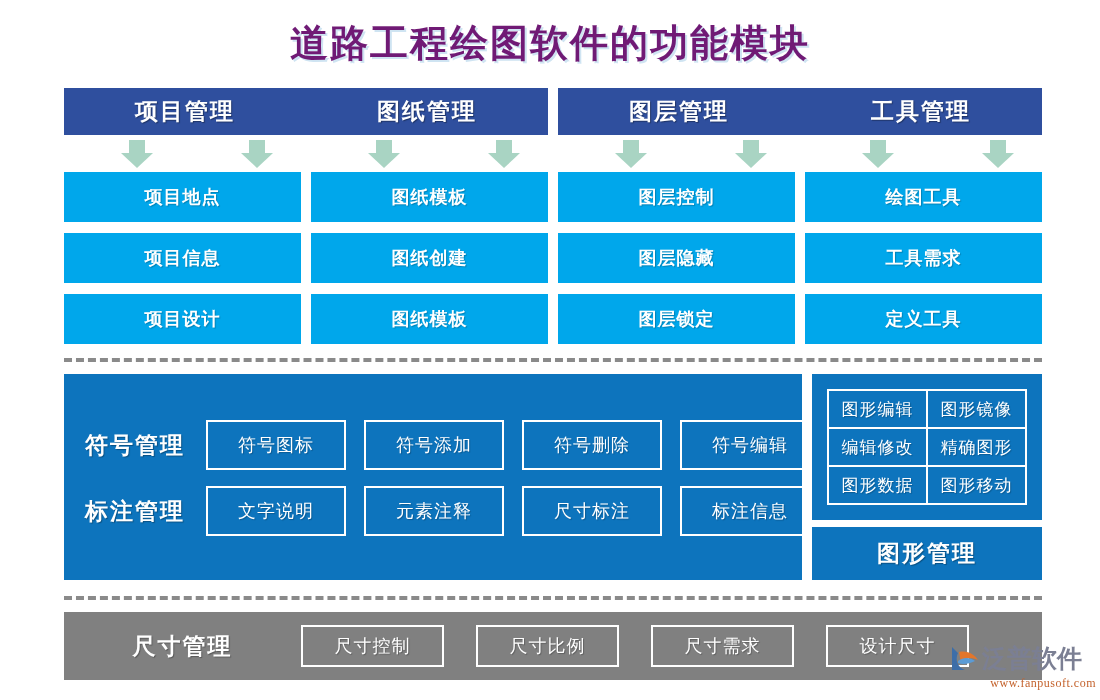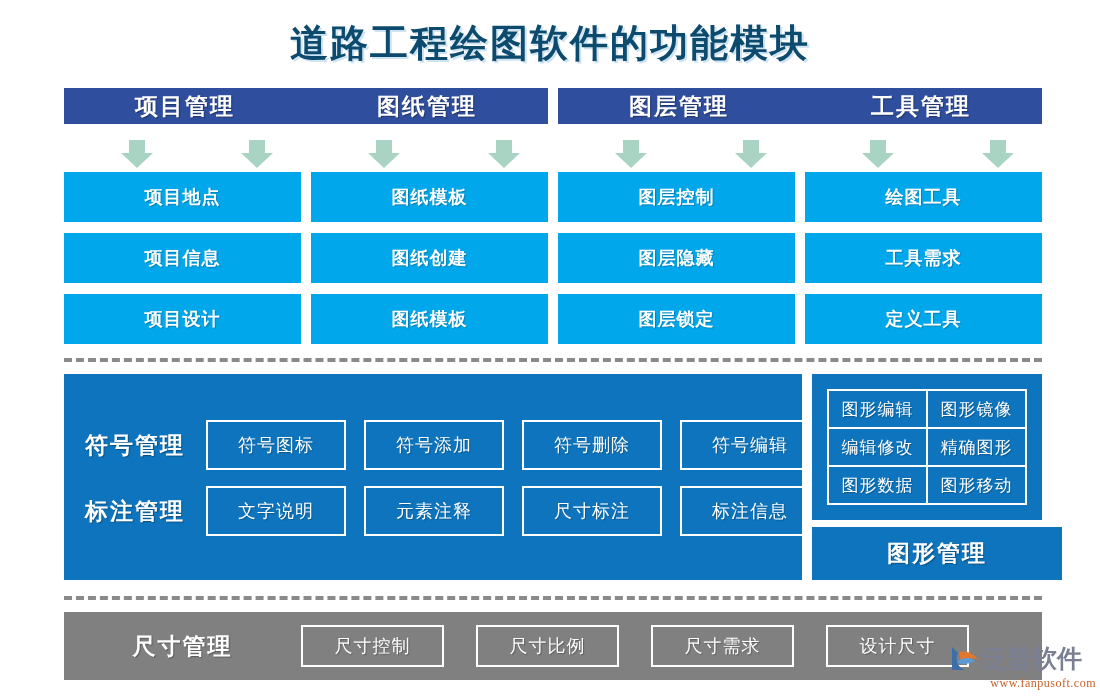--- a/index.html
+++ b/index.html
@@ -18,30 +18,30 @@
   
   .title {
     position: absolute;
     left: 0;
     top: 18px;
     width: 1100px;
     text-align: center;
     font-size: 38px;
     font-weight: bold;
     letter-spacing: 2px;
-    color: #0c4a6e;
+    color: #701a75;
     text-shadow: 2px 2px 0 #cfe4f2;
     font-family: "Liberation Sans", "DejaVu Sans", sans-serif;
   }
 
   
   .hdr-group {
     position: absolute;
     top: 88px;
-    height: 36px;
+    height: 47px;
     background: #2f4f9e;
     display: flex;
   }
   #hdr-group-left  { left: 64px;  width: 484px; }
   #hdr-group-right { left: 558px; width: 484px; }
 
   .hdr-cell {
     flex: 1 1 0;
     display: flex;
     align-items: center;
@@ -202,21 +202,21 @@
     color: #ffffff;
     font-size: 17px;
     letter-spacing: 1px;
     text-shadow: 1px 1px 1px rgba(0,0,0,.22);
     box-sizing: border-box;
   }
   .gfx-title {
     position: absolute;
     left: 812px;
     top: 527px;
-    width: 250px;
+    width: 230px;
     height: 53px;
     background: #0d74bd;
     display: flex;
     align-items: center;
     justify-content: center;
     color: #ffffff;
     font-size: 23px;
     font-weight: bold;
     letter-spacing: 2px;
     text-shadow: 1px 1px 1px rgba(0,0,0,.3);

